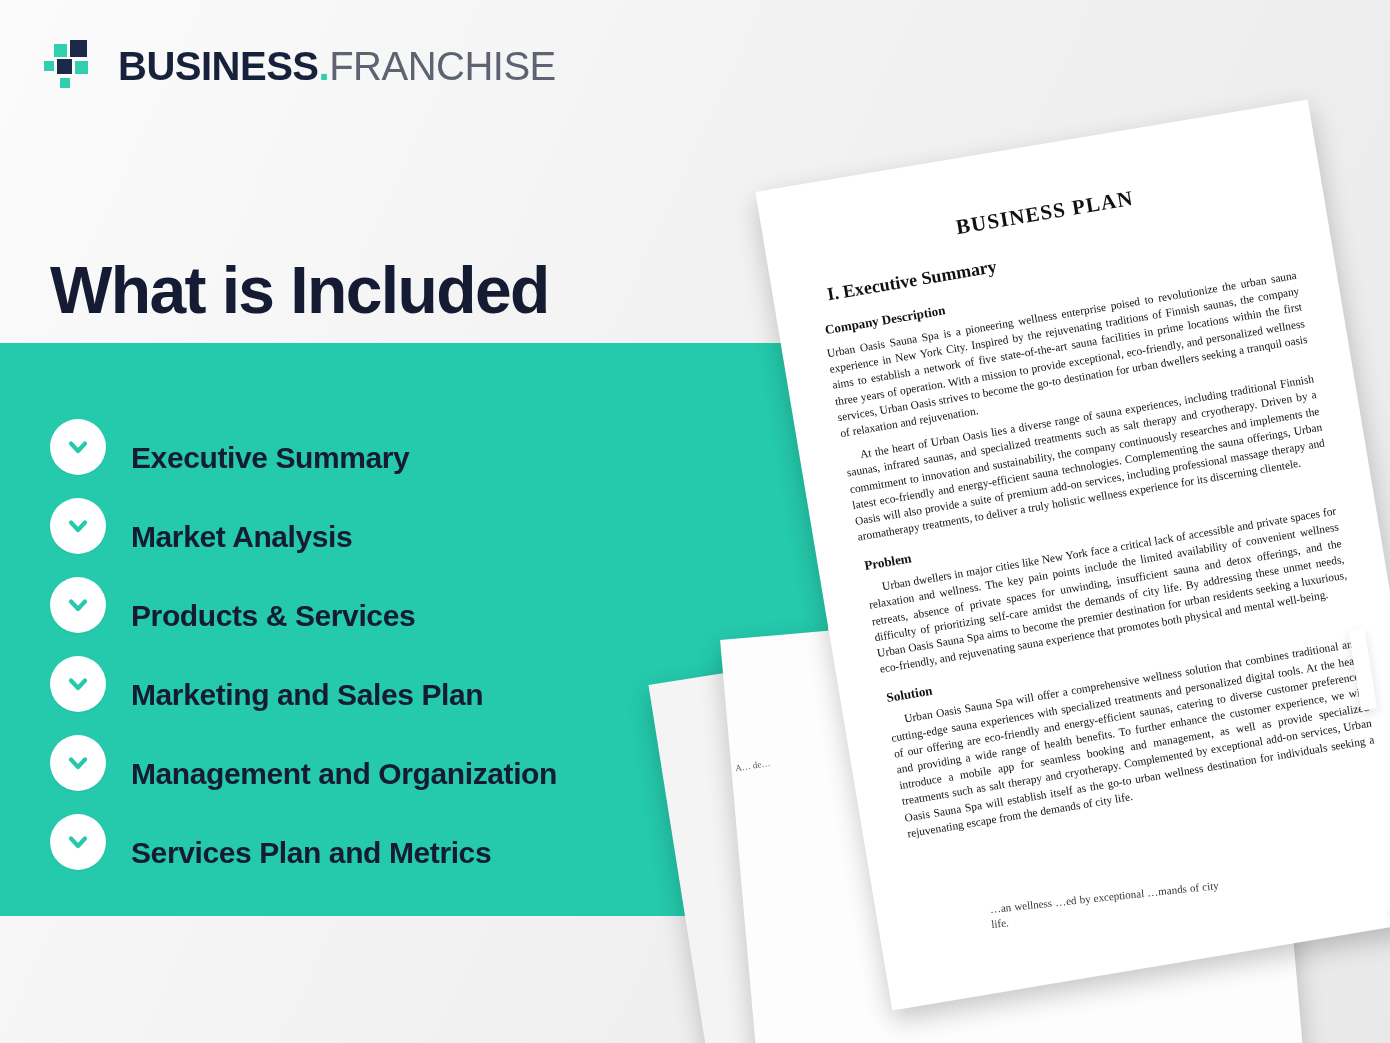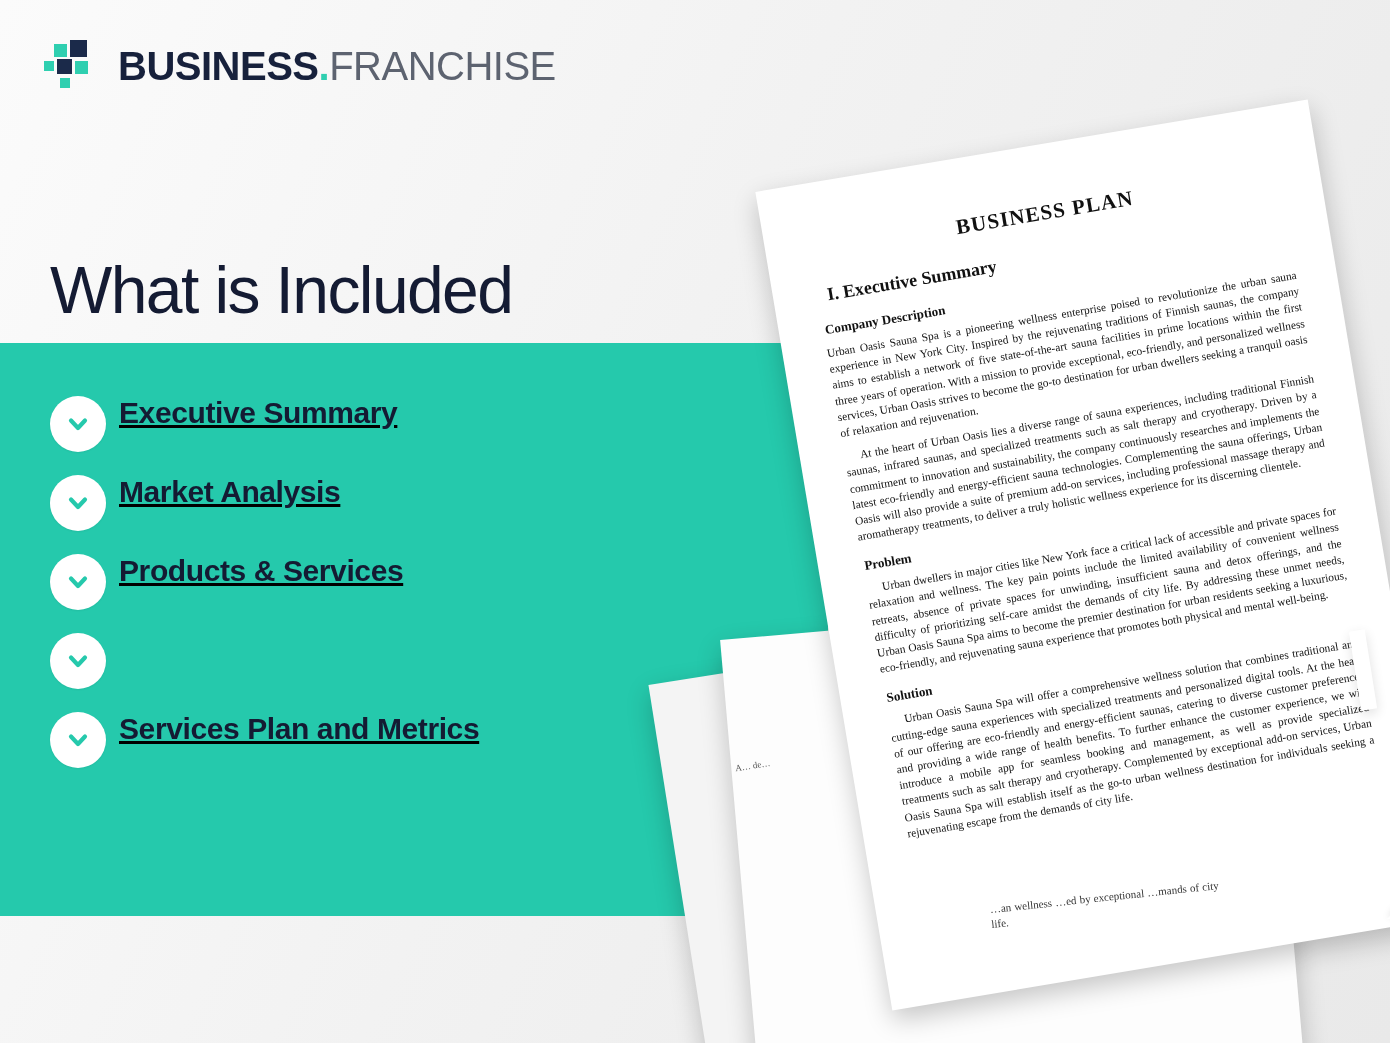--- a/index.html
+++ b/index.html
@@ -54,21 +54,21 @@
   .logo-text .strong { font-weight: 700; color: #17213c; }
   .logo-text .dot { font-weight: 700; color: #2fcfb0; }
   .logo-text .light { font-weight: 400; color: #5d6370; }
 
   
   .headline {
     position: absolute;
     left: 50px;
     top: 212px;
     font-size: 66px;
-    font-weight: 400;
+    font-weight: 700;
     color: #141b33;
     letter-spacing: -1.6px;
     line-height: 1.05;
   }
 
   
   .teal-panel {
     position: absolute;
     left: 0;
     top: 343px;
@@ -78,24 +78,23 @@
   }
 
   .list {
     position: absolute;
     left: 50px;
     top: 396px;
     width: 700px;
   }
   .list-item {
     display: flex;
-    align-items: flex-start;
+    align-items: flex-end;
     height: 79px;
-    gap: 13px;
-    text-decoration: underline;
+    gap: 25px;
   }
   .chev {
     width: 56px;
     height: 56px;
     border-radius: 50%;
     background: #ffffff;
     flex: 0 0 56px;
     display: flex;
     align-items: center;
     justify-content: center;
@@ -271,27 +270,36 @@
 
     <div class="list-item">
       <span class="chev">
         <svg width="30" height="30" viewBox="0 0 30 30">
             <path d="M8 11.5 L15 19 L22 11.5" fill="none" stroke="#25c9ac" stroke-width="4.2" stroke-linecap="round" stroke-linejoin="round"></path>
           </svg>
       </span>
       <span class="item-label">Products &amp; Services</span>
     </div>
 
-
-    <div class="list-item">
-      <span class="chev">
-        <svg width="30" height="30" viewBox="0 0 30 30">
-            <path d="M8 11.5 L15 19 L22 11.5" fill="none" stroke="#25c9ac" stroke-width="4.2" stroke-linecap="round" stroke-linejoin="round"></path>
-          </svg>
-      </span>
+    <div class="list-item">
+      <span class="chev">
+        <svg width="30" height="30" viewBox="0 0 30 30">
+            <path d="M8 11.5 L15 19 L22 11.5" fill="none" stroke="#25c9ac" stroke-width="4.2" stroke-linecap="round" stroke-linejoin="round"></path>
+          </svg>
+      </span>
+      <span class="item-label">Marketing and Sales Plan</span>
+    </div>
+
+    <div class="list-item">
+      <span class="chev">
+        <svg width="30" height="30" viewBox="0 0 30 30">
+            <path d="M8 11.5 L15 19 L22 11.5" fill="none" stroke="#25c9ac" stroke-width="4.2" stroke-linecap="round" stroke-linejoin="round"></path>
+          </svg>
+      </span>
+      <span class="item-label">Management and Organization</span>
     </div>
 
     <div class="list-item">
       <span class="chev">
         <svg width="30" height="30" viewBox="0 0 30 30">
             <path d="M8 11.5 L15 19 L22 11.5" fill="none" stroke="#25c9ac" stroke-width="4.2" stroke-linecap="round" stroke-linejoin="round"></path>
           </svg>
       </span>
       <span class="item-label">Services Plan and Metrics</span>
     </div>

